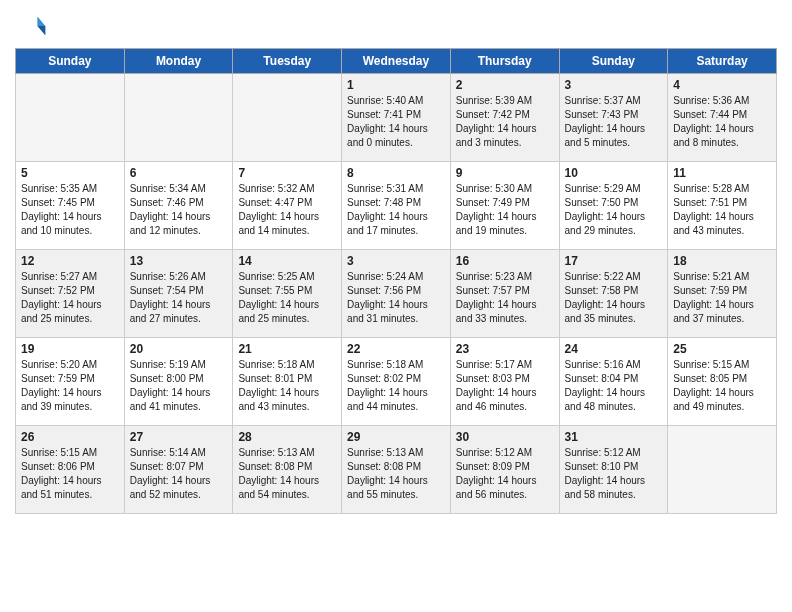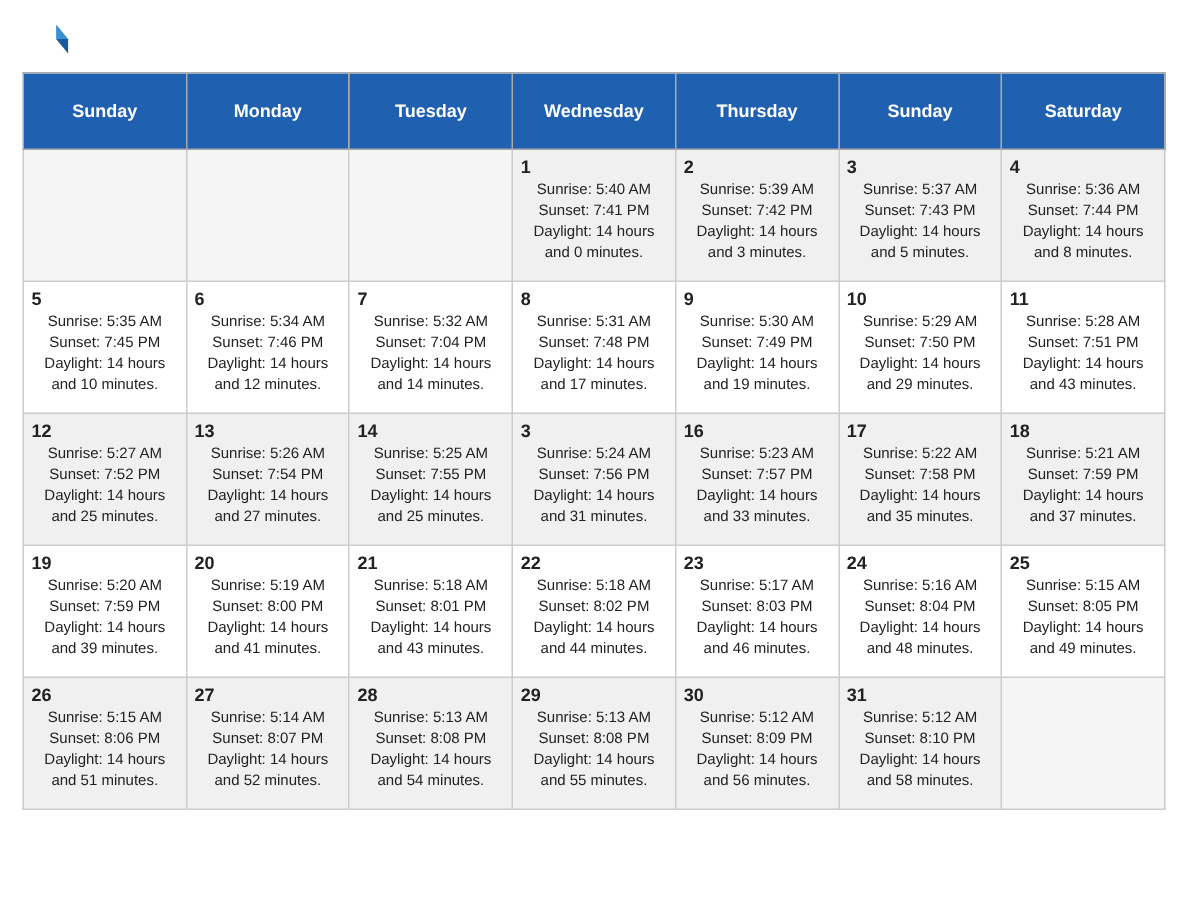--- a/index.html
+++ b/index.html
@@ -50,21 +50,21 @@
       width: 100%;
       border-collapse: collapse;
       table-layout: fixed;
     }
     th {
       background-color: #2060b0;
       color: #fff;
       font-size: 12px;
       font-weight: bold;
       text-align: center;
-      padding: 18px 3px;
+      padding: 5px 3px;
       border: 1px solid #aaa;
     }
     td {
       border: 1px solid #ccc;
       vertical-align: top;
       padding: 4px 5px;
       font-size: 10px;
       color: #222;
       height: 88px;
       background: #fff;
@@ -75,21 +75,20 @@
     td.shade {
       background: #f0f0f0;
     }
     .day-num {
       font-weight: bold;
       font-size: 12px;
       margin-bottom: 2px;
     }
     .day-info {
       line-height: 1.4;
-      text-align: center;
     }
   </style>
 </head>
 <body>
 
 <div class="header">
   <div class="logo">
     <svg class="logo-icon" viewBox="0 0 40 40">
       <polygon points="28,8 38,20 28,20" fill="#3a8fd4"></polygon>
       <polygon points="28,20 38,20 38,32" fill="#1a5a9a"></polygon>
@@ -175,21 +174,21 @@
             <div>Sunrise: 5:34 AM</div>
             <div>Sunset: 7:46 PM</div>
             <div>Daylight: 14 hours</div>
             <div>and 12 minutes.</div>
           </div>
         </td>
         <td>
           <div class="day-num">7</div>
           <div class="day-info">
             <div>Sunrise: 5:32 AM</div>
-            <div>Sunset: 7:04 PM</div>
+            <div>Sunset: 4:47 PM</div>
             <div>Daylight: 14 hours</div>
             <div>and 14 minutes.</div>
           </div>
         </td>
         <td>
           <div class="day-num">8</div>
           <div class="day-info">
             <div>Sunrise: 5:31 AM</div>
             <div>Sunset: 7:48 PM</div>
             <div>Daylight: 14 hours</div>

